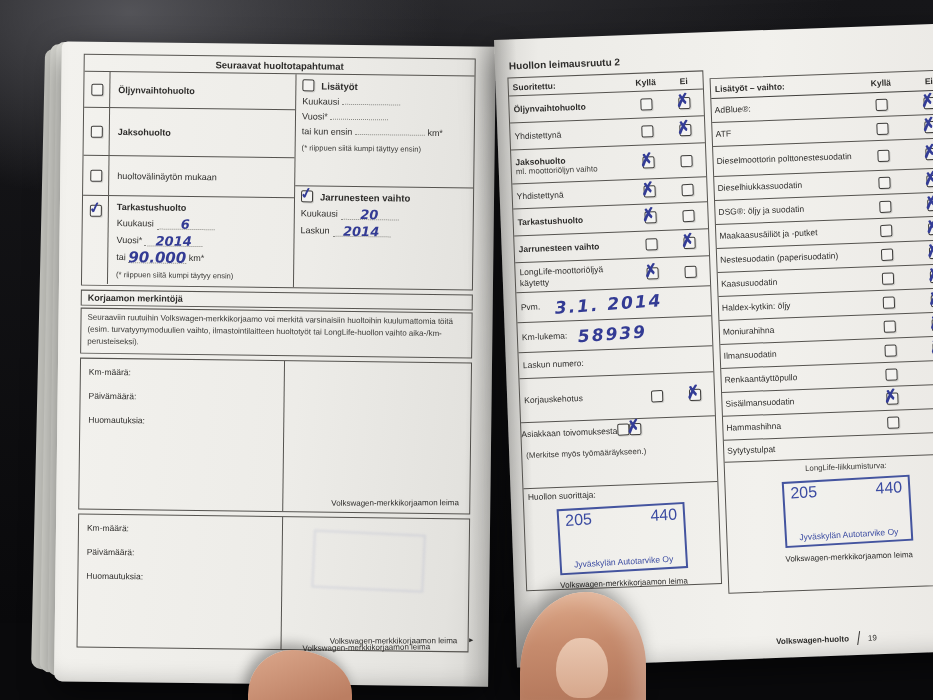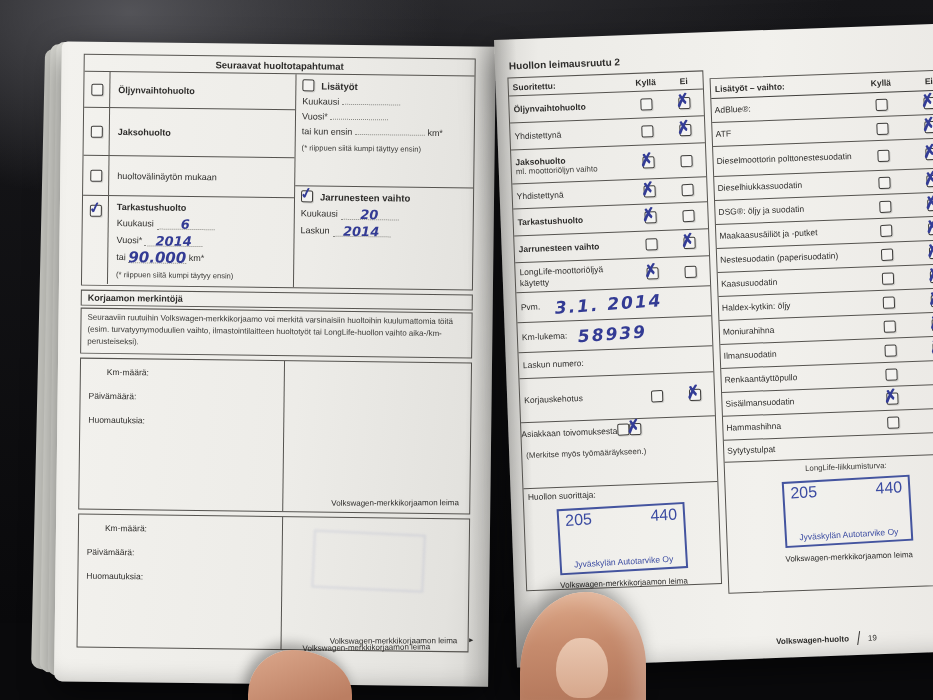--- a/index.html
+++ b/index.html
@@ -78,21 +78,21 @@
   .kor-head { position:absolute; left:22px; top:248px; width:392px; height:16px; border:1px solid #55534f;
               font-weight:bold; font-size:9px; line-height:14px; padding-left:6px; }
   .kor-body { position:absolute; left:22px; top:266px; width:392px; height:46px; border:1px solid #55534f;
               font-size:8px; line-height:1.5; padding:3px 6px 0 6px; color:#3a3936; }
 
   
   .entry { position:absolute; left:22px; width:392px; border:1px solid #55534f; }
   .e1 { top:316px; height:152px; }
   .e2 { top:472px; height:134px; }
   .entry .divider { position:absolute; left:203px; top:0; bottom:0; width:1px; background:#55534f; }
-  .entry .fl1 { position:absolute; left:8px; top:8px;  font-size:8.5px;margin-left:18px; }
+  .entry .fl1 { position:absolute; left:8px; top:8px;  font-size:8.5px; }
   .entry .fl2 { position:absolute; left:8px; top:32px; font-size:8.5px; }
   .entry .fl3 { position:absolute; left:8px; top:56px; font-size:8.5px; }
   .entry .cap { position:absolute; right:10px; bottom:5px; font-size:8px; transform:rotate(-1deg); }
   .ghost { position:absolute; right:44px; top:14px; width:112px; height:58px;
            border:2px solid rgba(98,112,168,.14); transform:rotate(2deg); filter:blur(1px); }
   .lp-bottom { position:absolute; left:248px; top:598px; font-size:8px; transform:rotate(-1.5deg); }
   .lp-arrow { position:absolute; right:14px; top:590px; }
 
   
   .rp-title { position:absolute; left:14px; top:21px; font-size:10px; font-weight:bold; }

